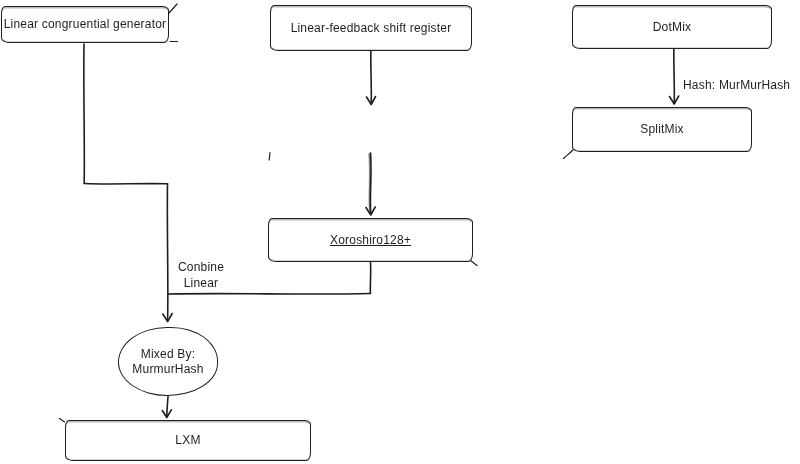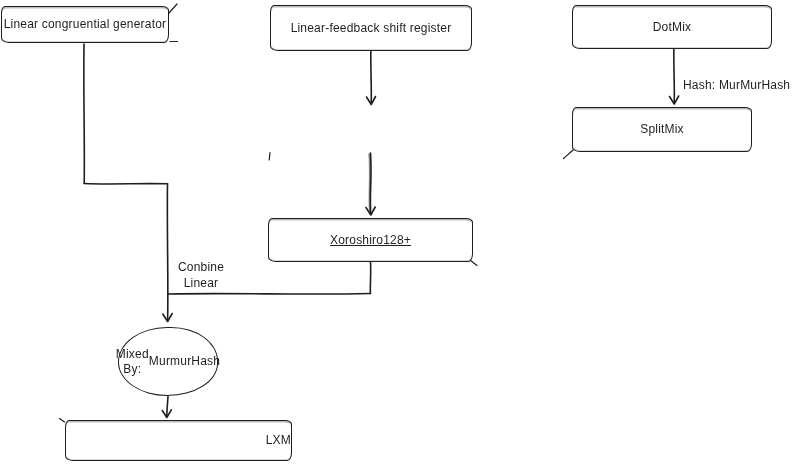--- a/index.html
+++ b/index.html
@@ -34,31 +34,31 @@
     line-height: 15px;
     letter-spacing: 0.2px;
     white-space: nowrap;
   }
   .node.rect {
     border-radius: 4px 7px 5px 8px / 7px 4px 8px 5px;
     box-shadow: inset 0 1.5px 0 rgba(30,30,30,0.30), inset 0 -1px 0 rgba(30,30,30,0.18);
   }
   .node.ellipse {
     border-radius: 50% 48% 52% 50% / 52% 50% 48% 50%;
-    flex-direction: row;
+    flex-direction: column;
     white-space: normal;
   }
   .node-lcg        { left: 1px;   top: 6px;   width: 168px; height: 37px; }
   .node-lfsr       { left: 270px; top: 5px;   width: 202px; height: 46px; }
   .node-dotmix     { left: 572px; top: 5px;   width: 200px; height: 44px; }
   .node-xorshift   { left: 270px; top: 108px; width: 202px; height: 44px; }
   .node-splitmix   { left: 572px; top: 107px; width: 180px; height: 45px; }
   .node-xoroshiro  { left: 268px; top: 218px; width: 205px; height: 44px; text-decoration: underline; }
   .node-mixer      { left: 118px; top: 327px; width: 100px; height: 69px; }
-  .node-lxm        { left: 65px;  top: 420px; width: 227px; height: 41px; justify-content: flex-end; }
+  .node-lxm        { left: 65px;  top: 420px; width: 246px; height: 41px; }
 
   .edge-label {
     position: absolute;
     font-size: 12px;
     line-height: 16px;
     color: #1e1e1e;
     letter-spacing: 0.2px;
     white-space: nowrap;
   }
   .label-hash    { left: 683px; top: 77px; }

